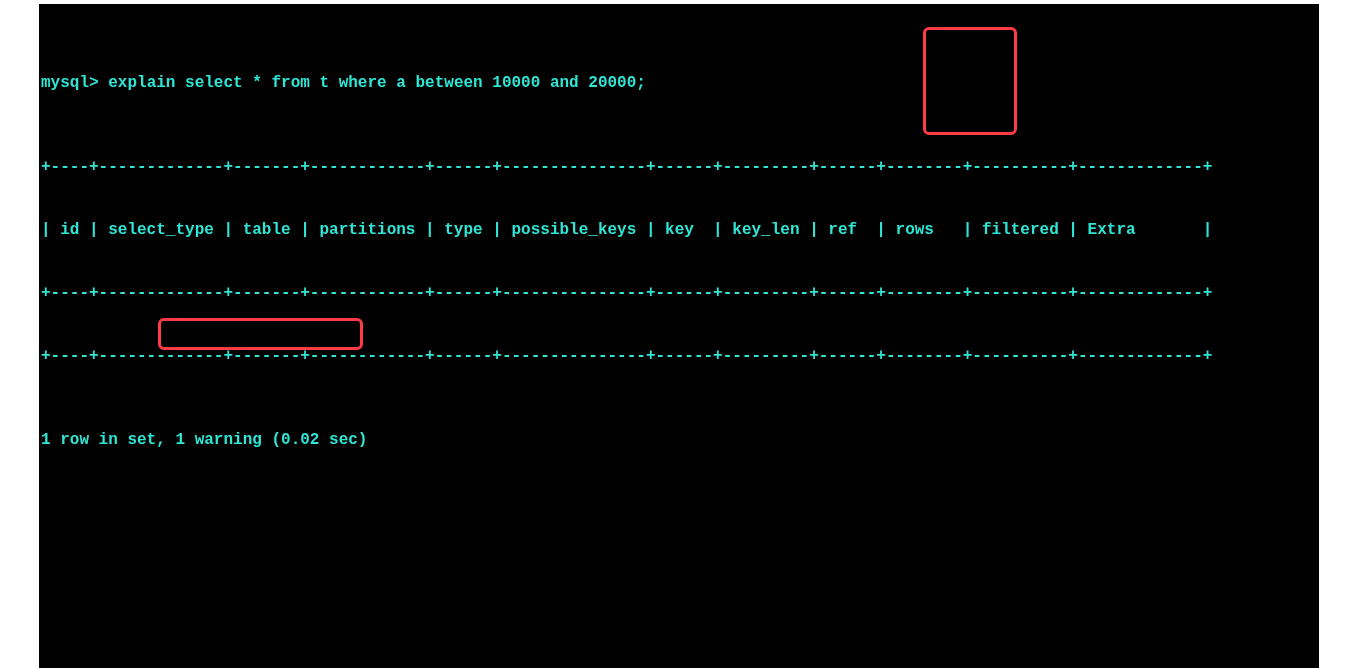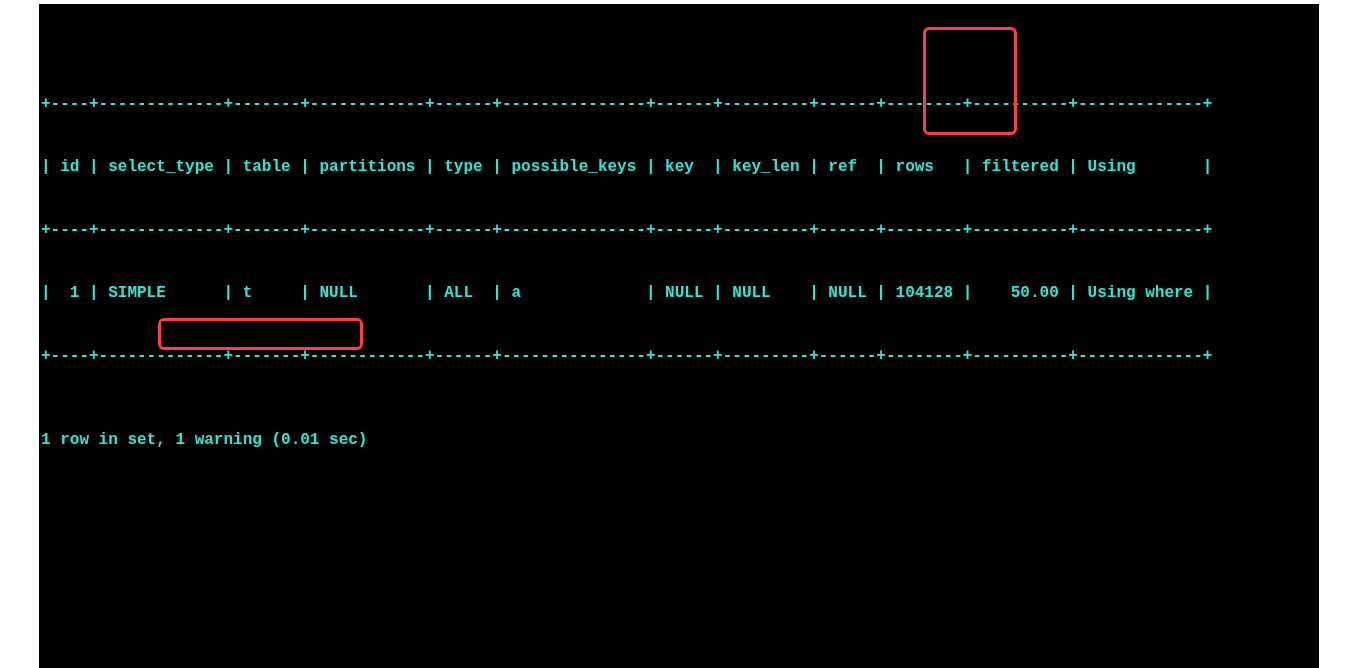--- a/index.html
+++ b/index.html
@@ -31,28 +31,28 @@
     border-radius: 6px;
     pointer-events: none;
     box-sizing: border-box;
   }
 </style>
 </head>
 <body>
 
 <div class="terminal">
 
+  <span class="line"><span>mysql&gt;</span> <span>explain select * from t where a between 10000 and 20000;</span></span>
 
   <span class="line">+----+-------------+-------+------------+------+---------------+------+---------+------+--------+----------+-------------+</span>
-  <span class="line">| id | select_type | table | partitions | type | possible_keys | key  | key_len | ref  | rows   | filtered | Using       |</span>
+  <span class="line">| id | select_type | table | partitions | type | possible_keys | key  | key_len | ref  | rows   | filtered | Extra       |</span>
   <span class="line">+----+-------------+-------+------------+------+---------------+------+---------+------+--------+----------+-------------+</span>
-  <span class="line">|  1 | SIMPLE      | t     | NULL       | ALL  | a             | NULL | NULL    | NULL | 104128 |    50.00 | Using where |</span>
   <span class="line">+----+-------------+-------+------------+------+---------------+------+---------+------+--------+----------+-------------+</span>
 
-  <span class="line">1 row in set, 1 warning (0.01 sec)</span>
+  <span class="line">1 row in set, 1 warning (0.02 sec)</span>
   <span class="line"> </span>
 
   
 
   
   
   
   
   
   

